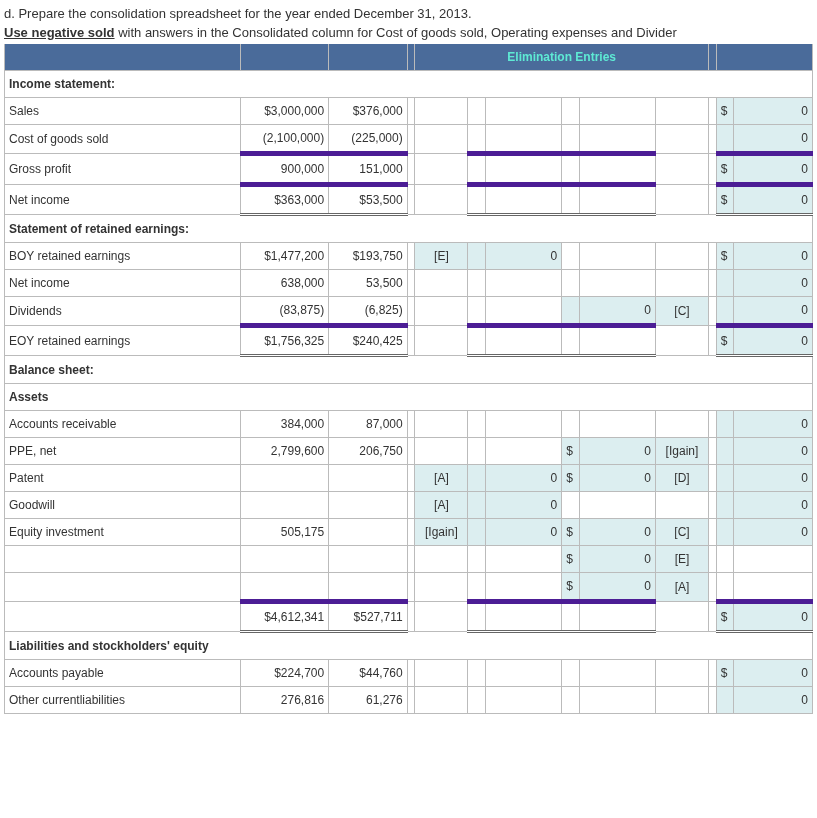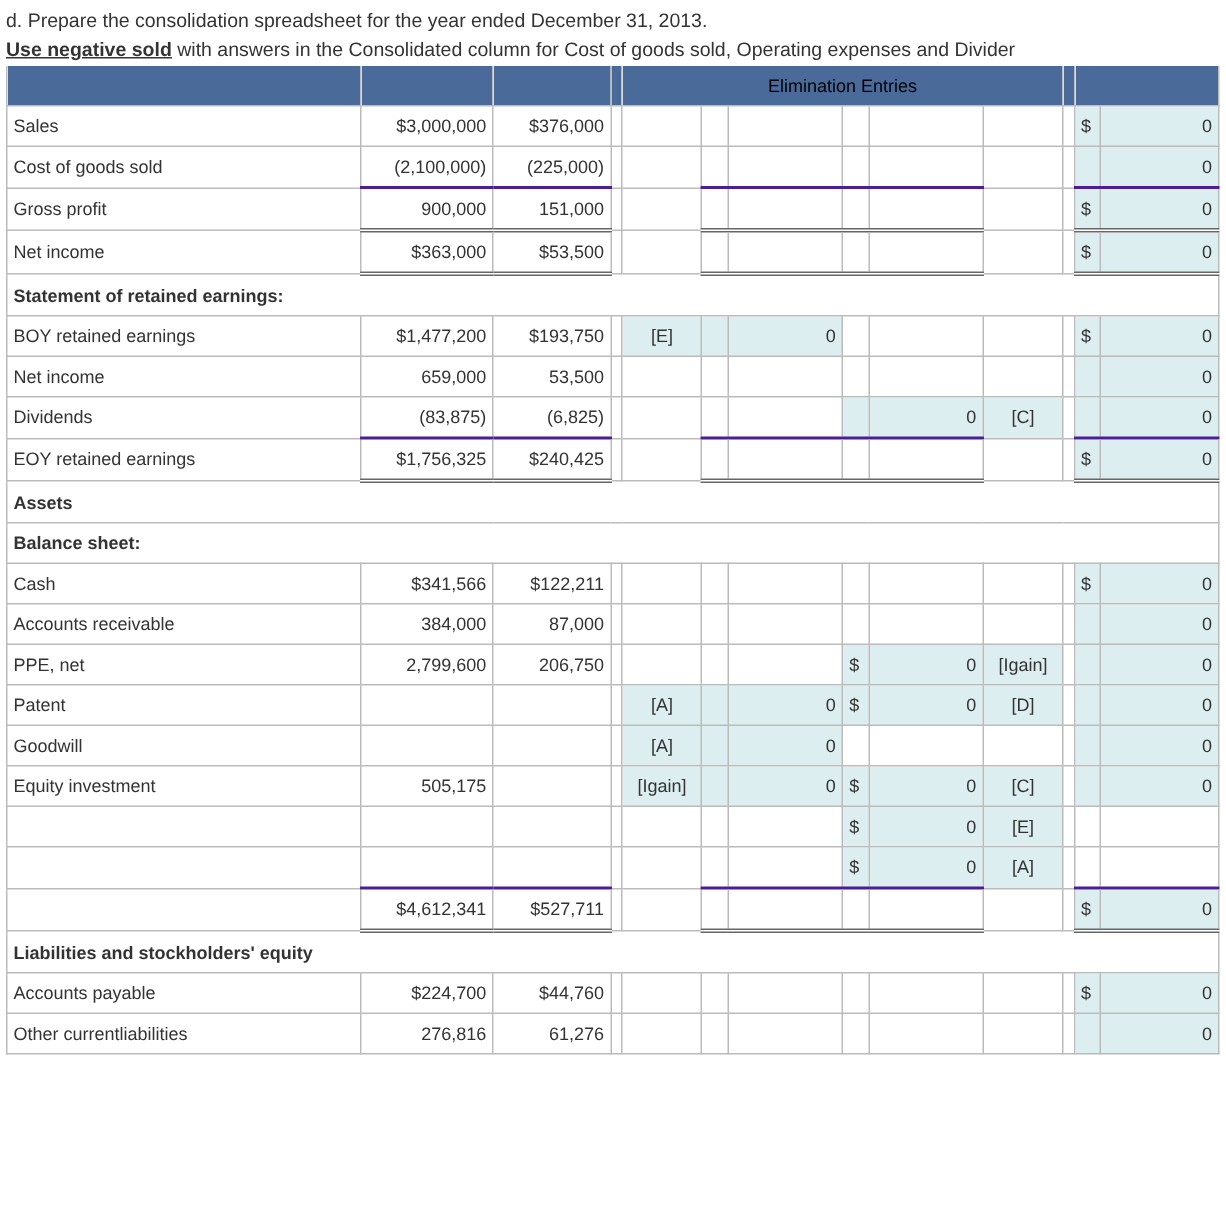--- a/index.html
+++ b/index.html
@@ -1,28 +1,28 @@
 <!DOCTYPE html>
 <html><head>
 <meta charset="utf-8">
 <style>
 body{font-family:Arial,Helvetica,sans-serif;font-size:13px;color:#333;margin:0;padding:4px;background:#fff}
 .instr{margin:2px 0 4px}
 .uline{text-decoration:underline;font-weight:bold}
 table{border-collapse:collapse;width:100%;table-layout:fixed}
 th,td{border:1px solid #bbb;padding:3px 4px;height:20px;font-size:12px;white-space:nowrap;overflow:hidden}
-thead th{background:#4a6b9a;color:#000000;font-weight:normal;text-align:center}
+thead th{background:#4a6b9a;color:#5eead4;font-weight:bold;text-align:center}
 thead tr.toprow th{border-top:none}
 .hdr{font-weight:bold;background:#fff}
 .num{text-align:right}
 .label{text-align:left}
 .code{text-align:center}
 td.prefix{text-align:left;width:14px;padding-right:0}
 .inp{background:#dceef0}
-.subtot td.num,.subtot td.prefix{border-top:2px solid #4c1d95;border-bottom:3px double #666}
+.subtot td.num,.subtot td.prefix{border-top:5px solid #4c1d95;border-bottom:3px double #666}
 col.clabel{width:186px}
 col.cparent{width:70px}
 col.csub{width:62px}
 col.cspacer{width:6px}
 col.ccode{width:42px}
 col.cpfx{width:14px}
 col.cval{width:60px}
 col.ccons{width:62px}
 </style>
 </head>
@@ -55,20 +55,23 @@
         <th></th>
         <th></th>
         <th></th>
 <th colspan="6">Elimination Entries</th>
 <th></th>
         <th colspan="2"></th>
 </tr>
 </thead>
 <tbody id="tb">
       <tr>
+        <td class="hdr label" colspan="13">Income statement:</td>
+      </tr>
+      <tr>
         <td class="label">Sales</td>
         <td class="num">$3,000,000</td>
         <td class="num">$376,000</td>
         <td></td>
         <td class="code "></td>
         <td class="prefix "></td>
         <td class="num "></td>
         <td class="prefix "></td>
         <td class="num "></td>
         <td class="code "></td>
@@ -134,21 +137,21 @@
         <td class="num inp">0</td>
         <td class="prefix "></td>
         <td class="num "></td>
         <td class="code "></td>
         <td></td>
         <td class="prefix inp">$</td>
         <td class="num inp">0</td>
       </tr>
       <tr>
         <td class="label">Net income</td>
-        <td class="num">659,000</td>
+        <td class="num">638,000</td>
         <td class="num">53,500</td>
         <td></td>
         <td class="code "></td>
         <td class="prefix "></td>
         <td class="num "></td>
         <td class="prefix "></td>
         <td class="num "></td>
         <td class="code "></td>
         <td></td>
         <td class="prefix inp"></td>
@@ -178,39 +181,24 @@
         <td class="prefix "></td>
         <td class="num "></td>
         <td class="prefix "></td>
         <td class="num "></td>
         <td class="code "></td>
         <td></td>
         <td class="prefix inp">$</td>
         <td class="num inp">0</td>
       </tr>
       <tr>
+        <td class="hdr label" colspan="13">Balance sheet:</td>
+      </tr>
+      <tr>
         <td class="hdr label" colspan="13">Assets</td>
-      </tr>
-      <tr>
-        <td class="hdr label" colspan="13">Balance sheet:</td>
-      </tr>
-      <tr>
-        <td class="label">Cash</td>
-        <td class="num">$341,566</td>
-        <td class="num">$122,211</td>
-        <td></td>
-        <td class="code "></td>
-        <td class="prefix "></td>
-        <td class="num "></td>
-        <td class="prefix "></td>
-        <td class="num "></td>
-        <td class="code "></td>
-        <td></td>
-        <td class="prefix inp">$</td>
-        <td class="num inp">0</td>
       </tr>
       <tr>
         <td class="label">Accounts receivable</td>
         <td class="num">384,000</td>
         <td class="num">87,000</td>
         <td></td>
         <td class="code "></td>
         <td class="prefix "></td>
         <td class="num "></td>
         <td class="prefix "></td>

